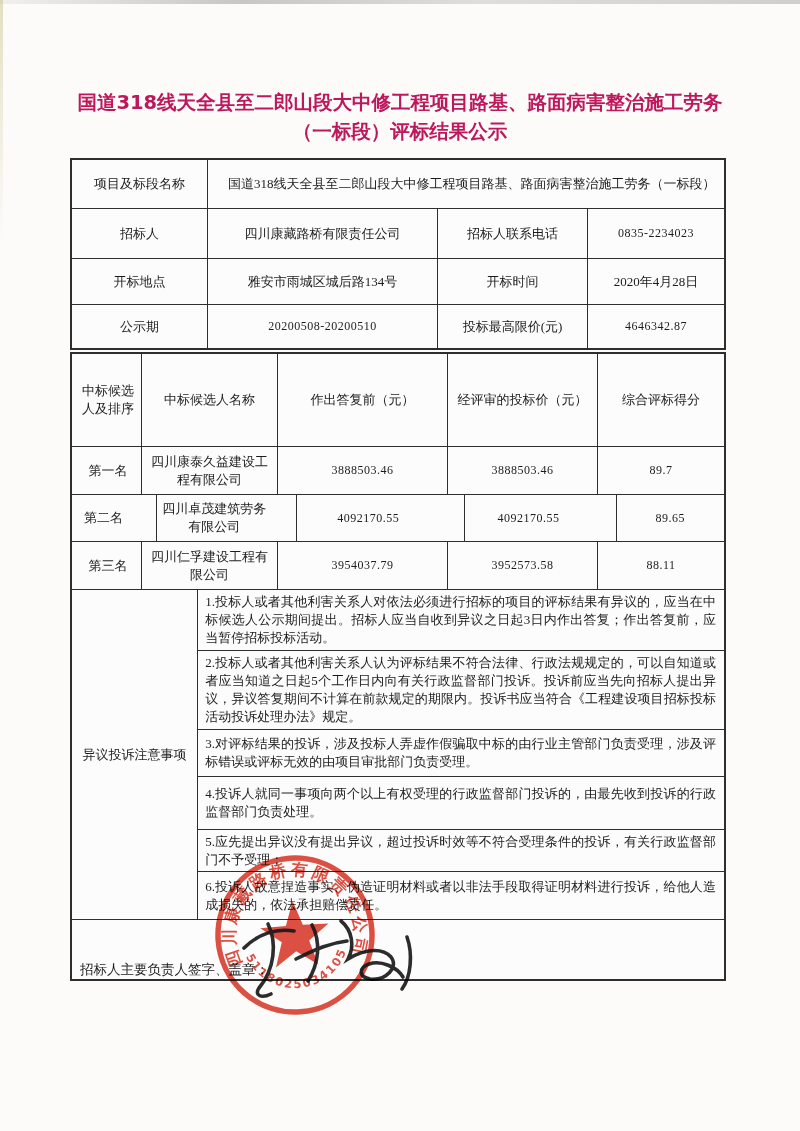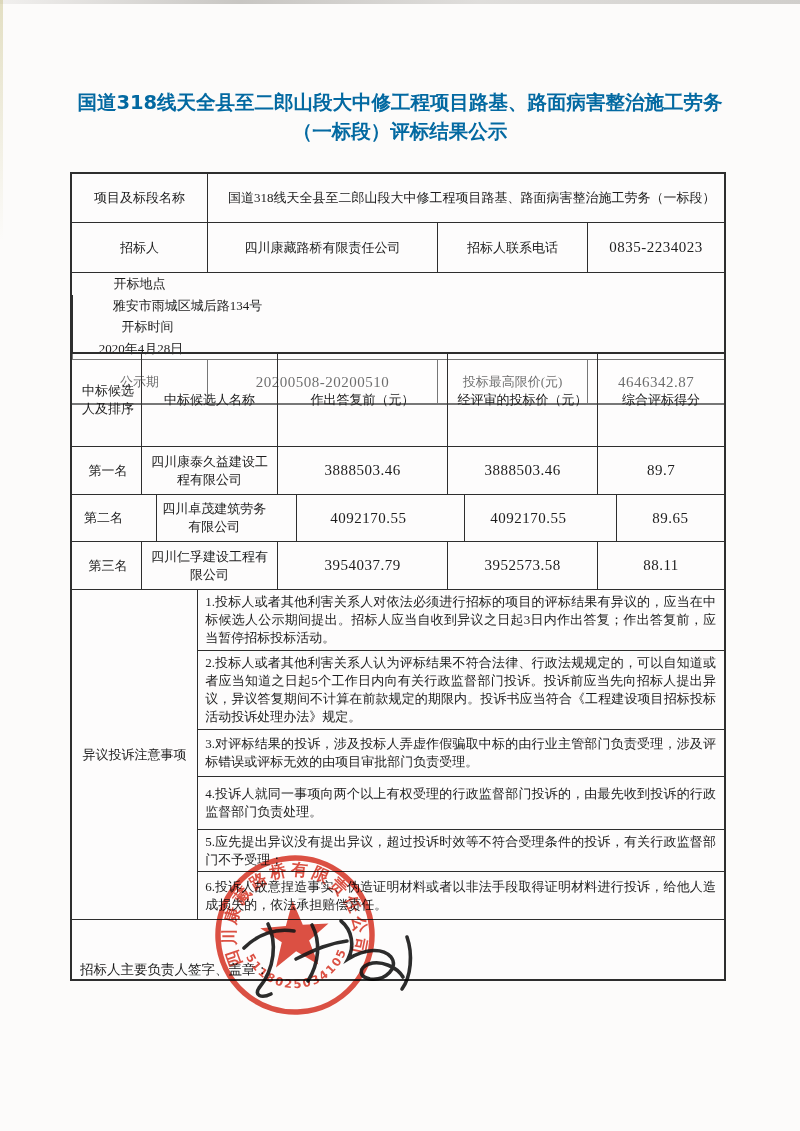--- a/index.html
+++ b/index.html
@@ -18,66 +18,66 @@
   }
   .scan-edge-left {
     position:absolute; left:0; top:0; width:3px; height:240px;
     background:linear-gradient(rgba(180,170,90,.35), rgba(180,170,90,0));
   }
   .doc-title {
     position:absolute; left:40px; top:88px; width:720px;
     text-align:center;
     font-family:"DejaVu Sans","Liberation Sans",sans-serif;
     font-weight:bold; font-size:19.5px; line-height:1.5;
-    color:#0369a1;
+    color:#be185d;
   }
   .tbl {
     position:absolute; left:70px; width:656px;
     border:2px solid #2e2e2e;
     display:flex; flex-direction:column;
     background:rgba(255,255,255,.35);
   }
-  .tbl-info { top:172px; }
+  .tbl-info { top:158px; }
   .tbl-main { top:352px; }
   .row { display:flex; border-top:1.5px solid #2e2e2e; }
   .row:first-child { border-top:none; }
   .cell {
     border-left:1.5px solid #2e2e2e;
     display:flex; align-items:center; justify-content:center;
     text-align:center; font-size:13px; line-height:1.35;
     padding:2px 4px;
   }
   .cell:first-child { border-left:none; }
   .cell.left { justify-content:flex-start; text-align:left; padding-left:20px; }
   
   .c-lab1 { width:135px; }  .c-val1 { width:230px; }
   .c-lab2 { width:150px; }  .c-val2 { width:137px; }
   .c-wide { width:517px; }
   
   .c-rank { width:69px;padding-left:7px; }  .c-name { width:136px; }
   .c-bid { width:170px; }  .c-eval { width:150px; }  .c-score { width:127px; }
   
-  .h48{min-height:48px;} .h50{min-height:50px;} .h46{min-height:46px;flex-direction:column;} .h44{min-height:44px;}
+  .h48{min-height:48px;} .h50{min-height:50px;} .h46{min-height:46px;} .h44{min-height:44px;}
   .h92{min-height:92px;} .h47{min-height:47px;gap:24px;} .h60{min-height:60px;}
   
   .notice-label { width:135px; display:flex; align-items:center; justify-content:center; font-size:13px; }
   .notice-body { width:568px; border-left:1.5px solid #2e2e2e; display:flex; flex-direction:column; }
   .notice-item {
     border-top:1.5px solid #2e2e2e;
     font-size:13px; line-height:1.38; text-align:justify;
     padding:3px 8px 3px 7px;
     display:flex; flex-direction:column; justify-content:center;
   }
   .notice-item:first-child { border-top:none; }
   .n1{min-height:53px;} .n2{min-height:77px;} .n3{min-height:47px;}
   .n4{min-height:53px;} .n5{min-height:42px;} .n6{min-height:48px;}
   .sig-row { display:flex; align-items:flex-end; border-top:1.5px solid #2e2e2e; padding-left:8px; font-size:13.5px; }
   .seal-wrap { position:absolute; left:180px; top:830px; width:300px; height:250px; pointer-events:none; }
   .seal-svg { mix-blend-mode:multiply; }
-  .num-cell { font-size:15px; letter-spacing:.5px; }
+  .num-cell { font-size:12px; letter-spacing:.5px; }
 </style>
 </head>
 <body>
 
 <div class="scan-edge-top"></div>
 <div class="scan-edge-left"></div>
 
 <div class="doc-title">
   <div>国道318线天全县至二郎山段大中修工程项目路基、路面病害整治施工劳务</div>
   <div>（一标段）评标结果公示</div>

